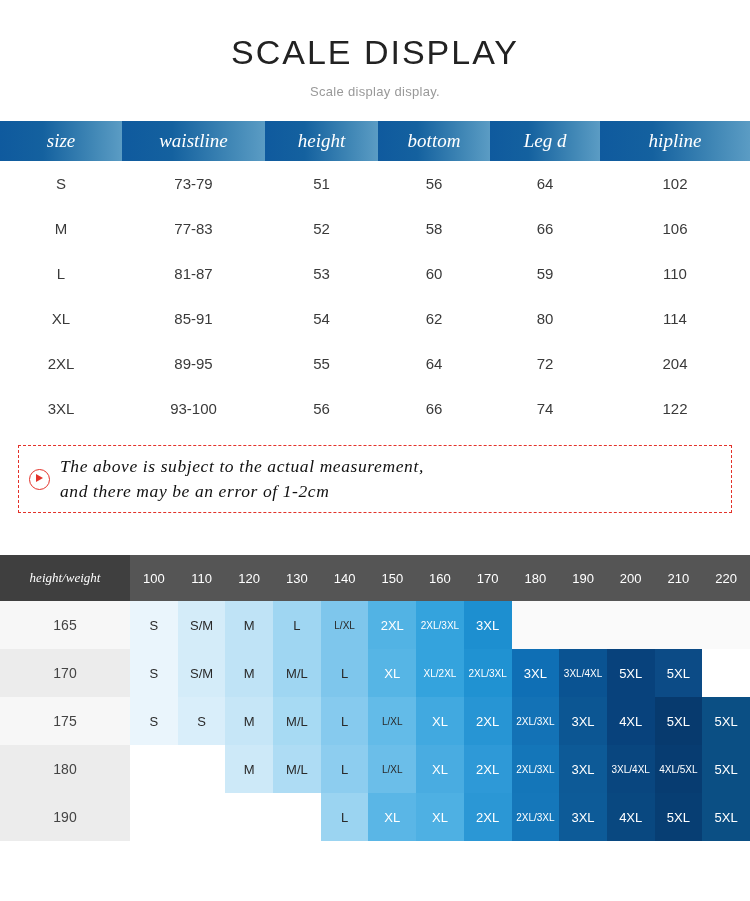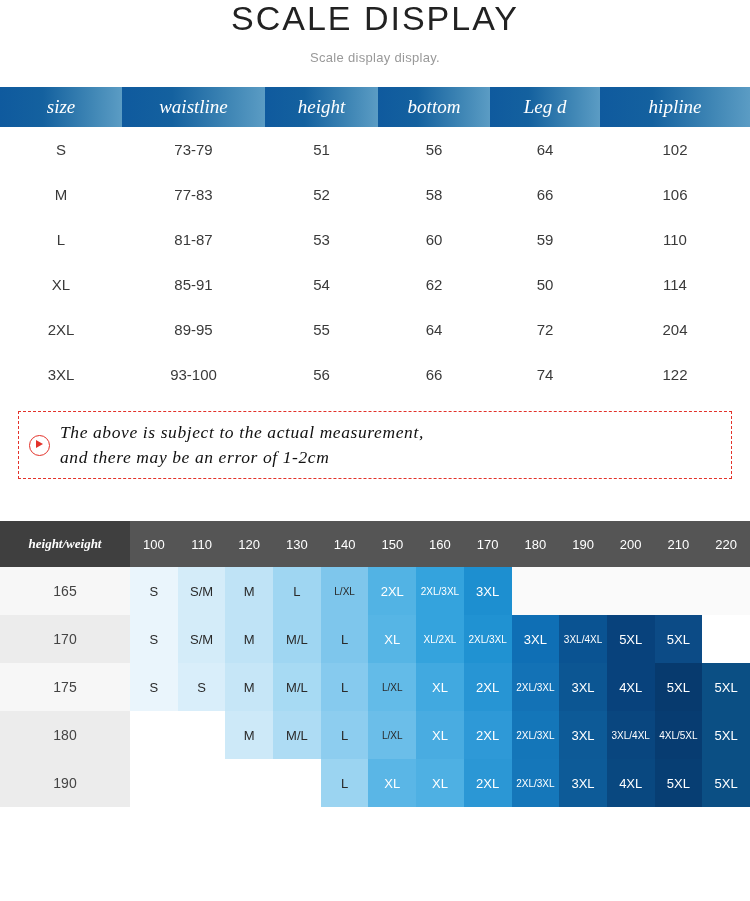--- a/index.html
+++ b/index.html
@@ -12,20 +12,21 @@
     height: 901px;
     font-family: "Liberation Sans", sans-serif;
     color: #333;
     position: relative;
     overflow: hidden;
   }
 
   
   .header {
     text-align: center;
+    padding-top: 34px;
   }
   .header .title {
     font-size: 34px;
     letter-spacing: 2px;
     color: #222;
     font-weight: 400;
     line-height: 1.1;
   }
   .header .subtitle {
     font-size: 13px;
@@ -111,21 +112,21 @@
   table.matrix {
     width: 750px;
     border-collapse: collapse;
     table-layout: fixed;
   }
   table.matrix th.corner {
     background: #3f3f3f;
     color: #ffffff;
     font-family: "Liberation Serif", serif;
     font-style: italic;
-    font-weight: 700;
+    font-weight: 400;
     font-size: 13px;
     height: 44px;
     text-align: center;
     width: 128px;
   }
   table.matrix th.wcol {
     background: #555555;
     color: #ffffff;
     font-weight: 400;
     font-size: 13px;
@@ -206,21 +207,21 @@
       <td>53</td>
       <td>60</td>
       <td>59</td>
       <td>110</td>
     </tr>
     <tr>
       <td>XL</td>
       <td>85-91</td>
       <td>54</td>
       <td>62</td>
-      <td>50</td>
+      <td>80</td>
       <td>114</td>
     </tr>
     <tr>
       <td>2XL</td>
       <td>89-95</td>
       <td>55</td>
       <td>64</td>
       <td>72</td>
       <td>204</td>
     </tr>

